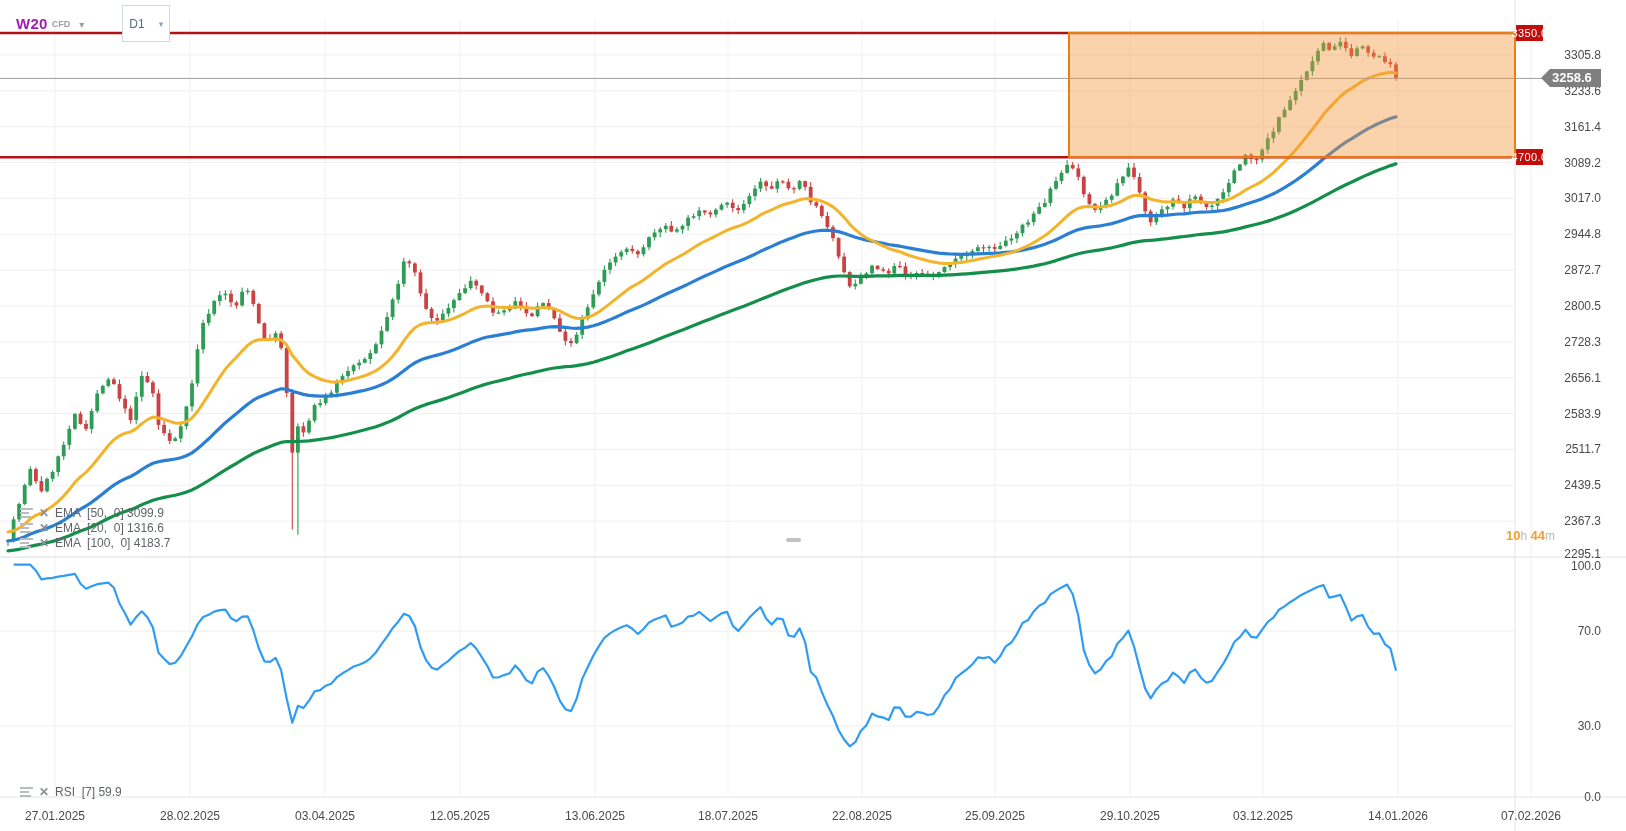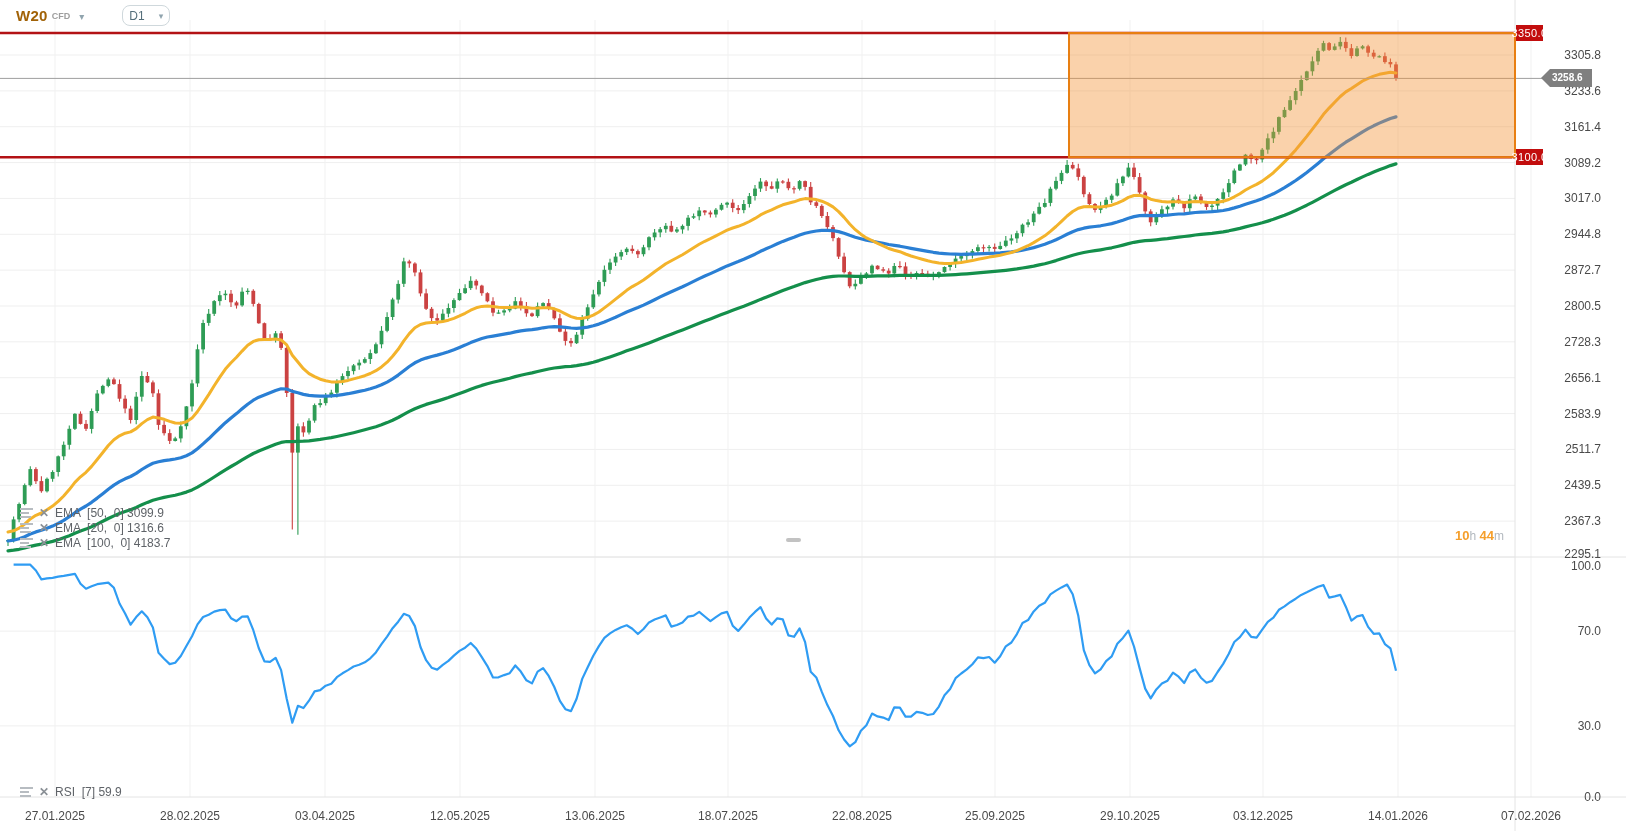--- a/index.html
+++ b/index.html
@@ -1,37 +1,37 @@
 <!DOCTYPE html>
 <html><head>
 <meta charset="utf-8">
 <style>
   html,body{margin:0;padding:0;background:#fff;font-family:"Liberation Sans",sans-serif;}
   #screen{position:relative;width:1626px;height:831px;overflow:hidden;background:#fff;}
   #chart-svg{position:absolute;left:0;top:0;z-index:0;}
 
   .topbar{position:absolute;left:16px;top:5px;display:flex;align-items:center;z-index:5;}
-  .symbol{font-size:15px;font-weight:bold;color:#a16207;letter-spacing:.3px;}
+  .symbol{font-size:15px;font-weight:bold;color:#a21caf;letter-spacing:.3px;}
   .cfd{font-size:9px;font-weight:bold;color:#9e9e9e;margin-left:4px;margin-top:1px;}
   .caret{color:#90a4ae;font-size:10px;margin-left:9px;margin-top:2px;cursor:pointer;}
-  .tf-box{margin-left:38px;width:34px;height:19px;border:1px solid #cfd8dc;border-radius:8px;display:flex;align-items:center;justify-content:space-between;padding:0 6px;background:#fff;color:#546e7a;font-size:12px;cursor:pointer;}
+  .tf-box{margin-left:38px;width:34px;height:19px;border:1px solid #cfd8dc;border-radius:0;display:flex;align-items:center;justify-content:space-between;padding:8px 6px;background:#fff;color:#546e7a;font-size:12px;cursor:pointer;}
   .tf-caret{color:#90a4ae;font-size:9px;}
 
   .badge{position:absolute;left:1516px;width:27px;height:16px;background:#c20d0d;color:#fff;font-size:11px;display:flex;align-items:center;justify-content:center;z-index:4;letter-spacing:.4px;}
   .price-marker{position:absolute;left:1541px;top:69px;height:18px;display:flex;align-items:center;z-index:4;}
   .pm-arrow{width:0;height:0;border-top:9px solid transparent;border-bottom:9px solid transparent;border-right:9px solid #7f7f7f;}
-  .pm-body{background:#7f7f7f;color:#fff;font-size:10px;font-weight:bold;height:18px;line-height:18px;padding:0 9px 0 2px;}
+  .pm-body{background:#7f7f7f;color:#fff;font-size:13px;font-weight:bold;height:18px;line-height:18px;padding:0 9px 0 2px;}
 
   .legend{position:absolute;display:flex;flex-direction:column;z-index:3;}
   .legend-row{display:flex;align-items:center;height:15px;font-size:12px;color:#5f6368;white-space:pre;}
   .ind-settings{display:inline-flex;flex-direction:column;gap:2px;margin-right:6px;cursor:pointer;}
   .ind-settings i{height:2px;background:#b7bcc1;display:block;}
   .ind-close{color:#8a9096;font-weight:bold;font-size:12px;margin-right:6px;cursor:pointer;}
 
-  .countdown{position:absolute;left:1455px;top:528px;width:100px;font-size:13px;z-index:3;white-space:pre;}
+  .countdown{position:absolute;left:1455px;top:528px;width:100px;text-align:right;font-size:13px;z-index:3;white-space:pre;}
   .cd-num{color:#f59f2c;font-weight:bold;}
   .cd-unit{color:#b3b9bf;font-size:12px;}
 </style>
 </head>
 <body>
 
 <div id="screen">
   <svg id="chart-svg" width="1626" height="831">
       <g>
         <line x1="0" y1="55.0" x2="1515" y2="55.0" stroke="#efefef" stroke-width="1"></line>
@@ -621,21 +621,21 @@
     <span class="symbol">W20</span>
     <span class="cfd">CFD</span>
     <span class="caret">▾</span>
     <div class="tf-box">
       <span>D1</span>
       <span class="tf-caret">▾</span>
     </div>
   </div>
 
   <div class="badge" style="top:25px">3350.0</div>
-  <div class="badge" style="top:149px">3100.0</div>
+  <div class="badge" style="top:149px">4700.0</div>
 
   <div class="price-marker">
     <span class="pm-arrow"></span>
     <span class="pm-body">3258.6</span>
   </div>
 
   <div class="legend" id="ema-legend" style="left:20px;top:505px">
       <div class="legend-row"><span class="ind-settings"><i style="width: 13px;"></i><i style="width: 9px;"></i><i style="width: 11px;"></i></span><span class="ind-close">✕</span><span class="ind-label">EMA  [50,  0] 3099.9</span></div>
       <div class="legend-row"><span class="ind-settings"><i style="width: 13px;"></i><i style="width: 9px;"></i><i style="width: 11px;"></i></span><span class="ind-close">✕</span><span class="ind-label">EMA  [20,  0] 1316.6</span></div>
       <div class="legend-row"><span class="ind-settings"><i style="width: 13px;"></i><i style="width: 9px;"></i><i style="width: 11px;"></i></span><span class="ind-close">✕</span><span class="ind-label">EMA  [100,  0] 4183.7</span></div>

